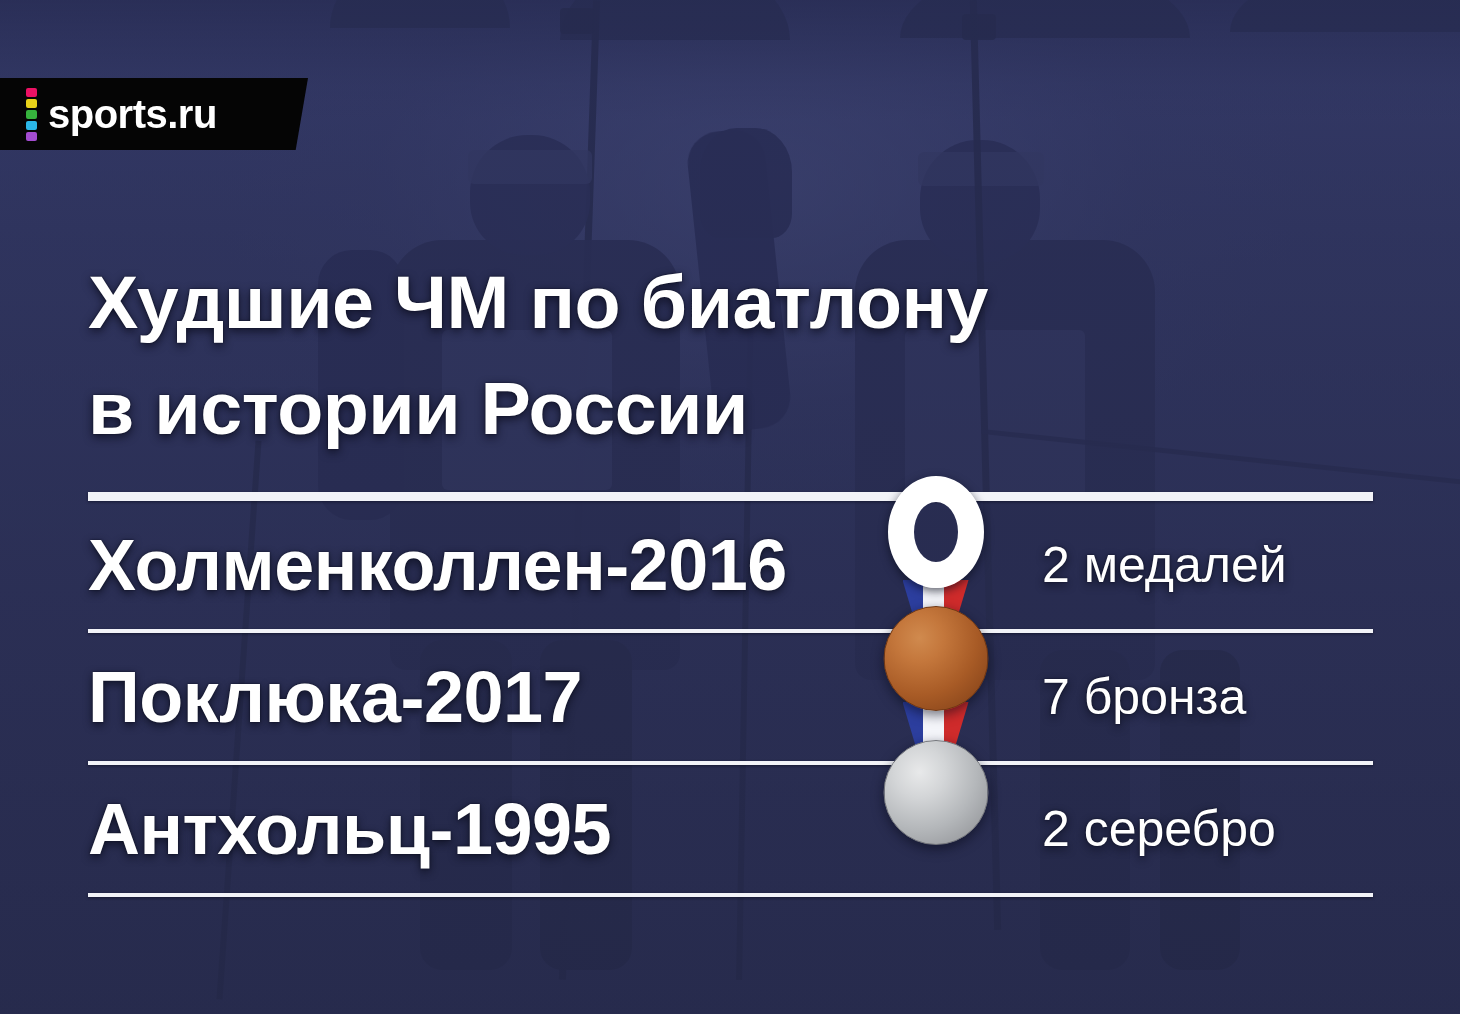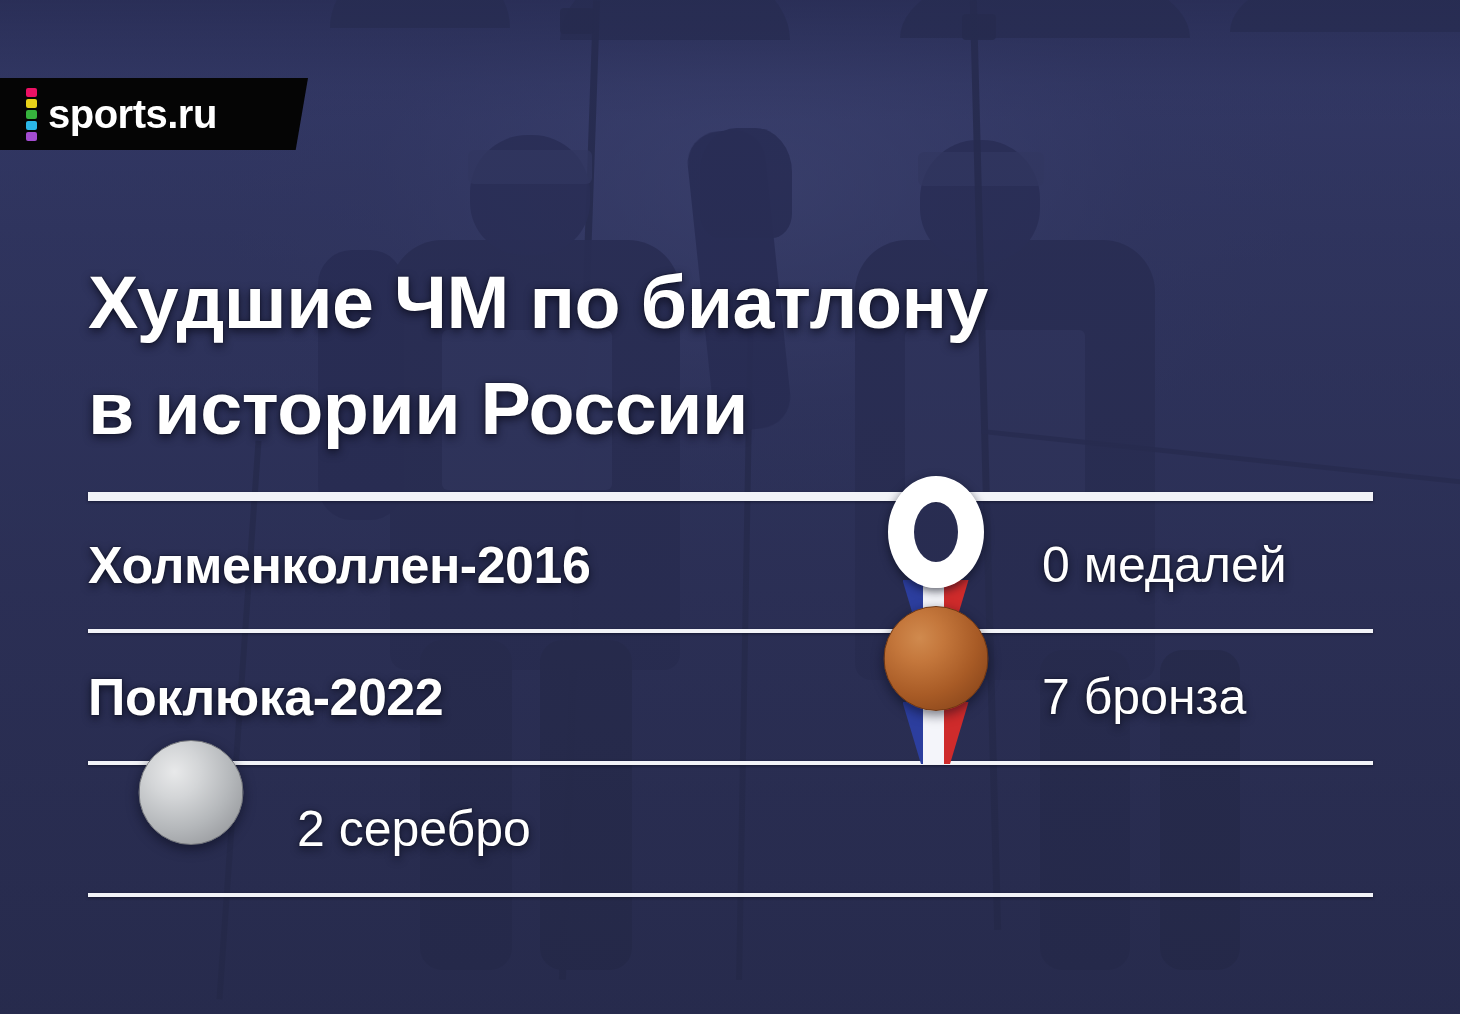--- a/index.html
+++ b/index.html
@@ -121,21 +121,21 @@
   .rule.thin  { height:4px; }
 
   .row {
     position:relative;
     height:128px;
     display:flex; align-items:center;
   }
   .cell-place {
     width:745px;
     color:#ffffff;
-    font-size:52px; font-weight:700;
+    font-size:72px; font-weight:700;
     letter-spacing:-0.5px;
     text-shadow:0 3px 8px rgba(10,12,28,0.8), 0 0 2px rgba(10,12,28,0.9);
     white-space:nowrap;
   }
   .cell-medal {
     width:205px;
     display:flex; align-items:center; justify-content:center;
     position:relative; height:100%;
   }
   .cell-count {
@@ -258,39 +258,40 @@
     <div class="rule thick"></div>
 
     <div class="row">
       <div class="cell-place">Холменколлен-2016</div>
       <div class="cell-medal m-zero">
         <div class="medal-wrap">
           <div class="ribbon"></div>
           <div class="zero-glyph"></div>
         </div>
       </div>
-      <div class="cell-count">0 медалей</div>
+      <div class="cell-count">2 медалей</div>
     </div>
 
     <div class="rule thin"></div>
 
     <div class="row">
-      <div class="cell-place">Поклюка-2022</div>
+      <div class="cell-place">Поклюка-2017</div>
       <div class="cell-medal m-bronze">
         <div class="medal-wrap">
           <div class="ribbon"></div>
           <div class="disc bronze"></div>
         </div>
       </div>
       <div class="cell-count">7 бронза</div>
     </div>
 
     <div class="rule thin"></div>
 
     <div class="row">
+      <div class="cell-place">Антхольц-1995</div>
       <div class="cell-medal m-silver">
         <div class="medal-wrap">
           <div class="disc silver"></div>
         </div>
       </div>
       <div class="cell-count">2 серебро</div>
     </div>
 
     <div class="rule thin"></div>
   </div>

